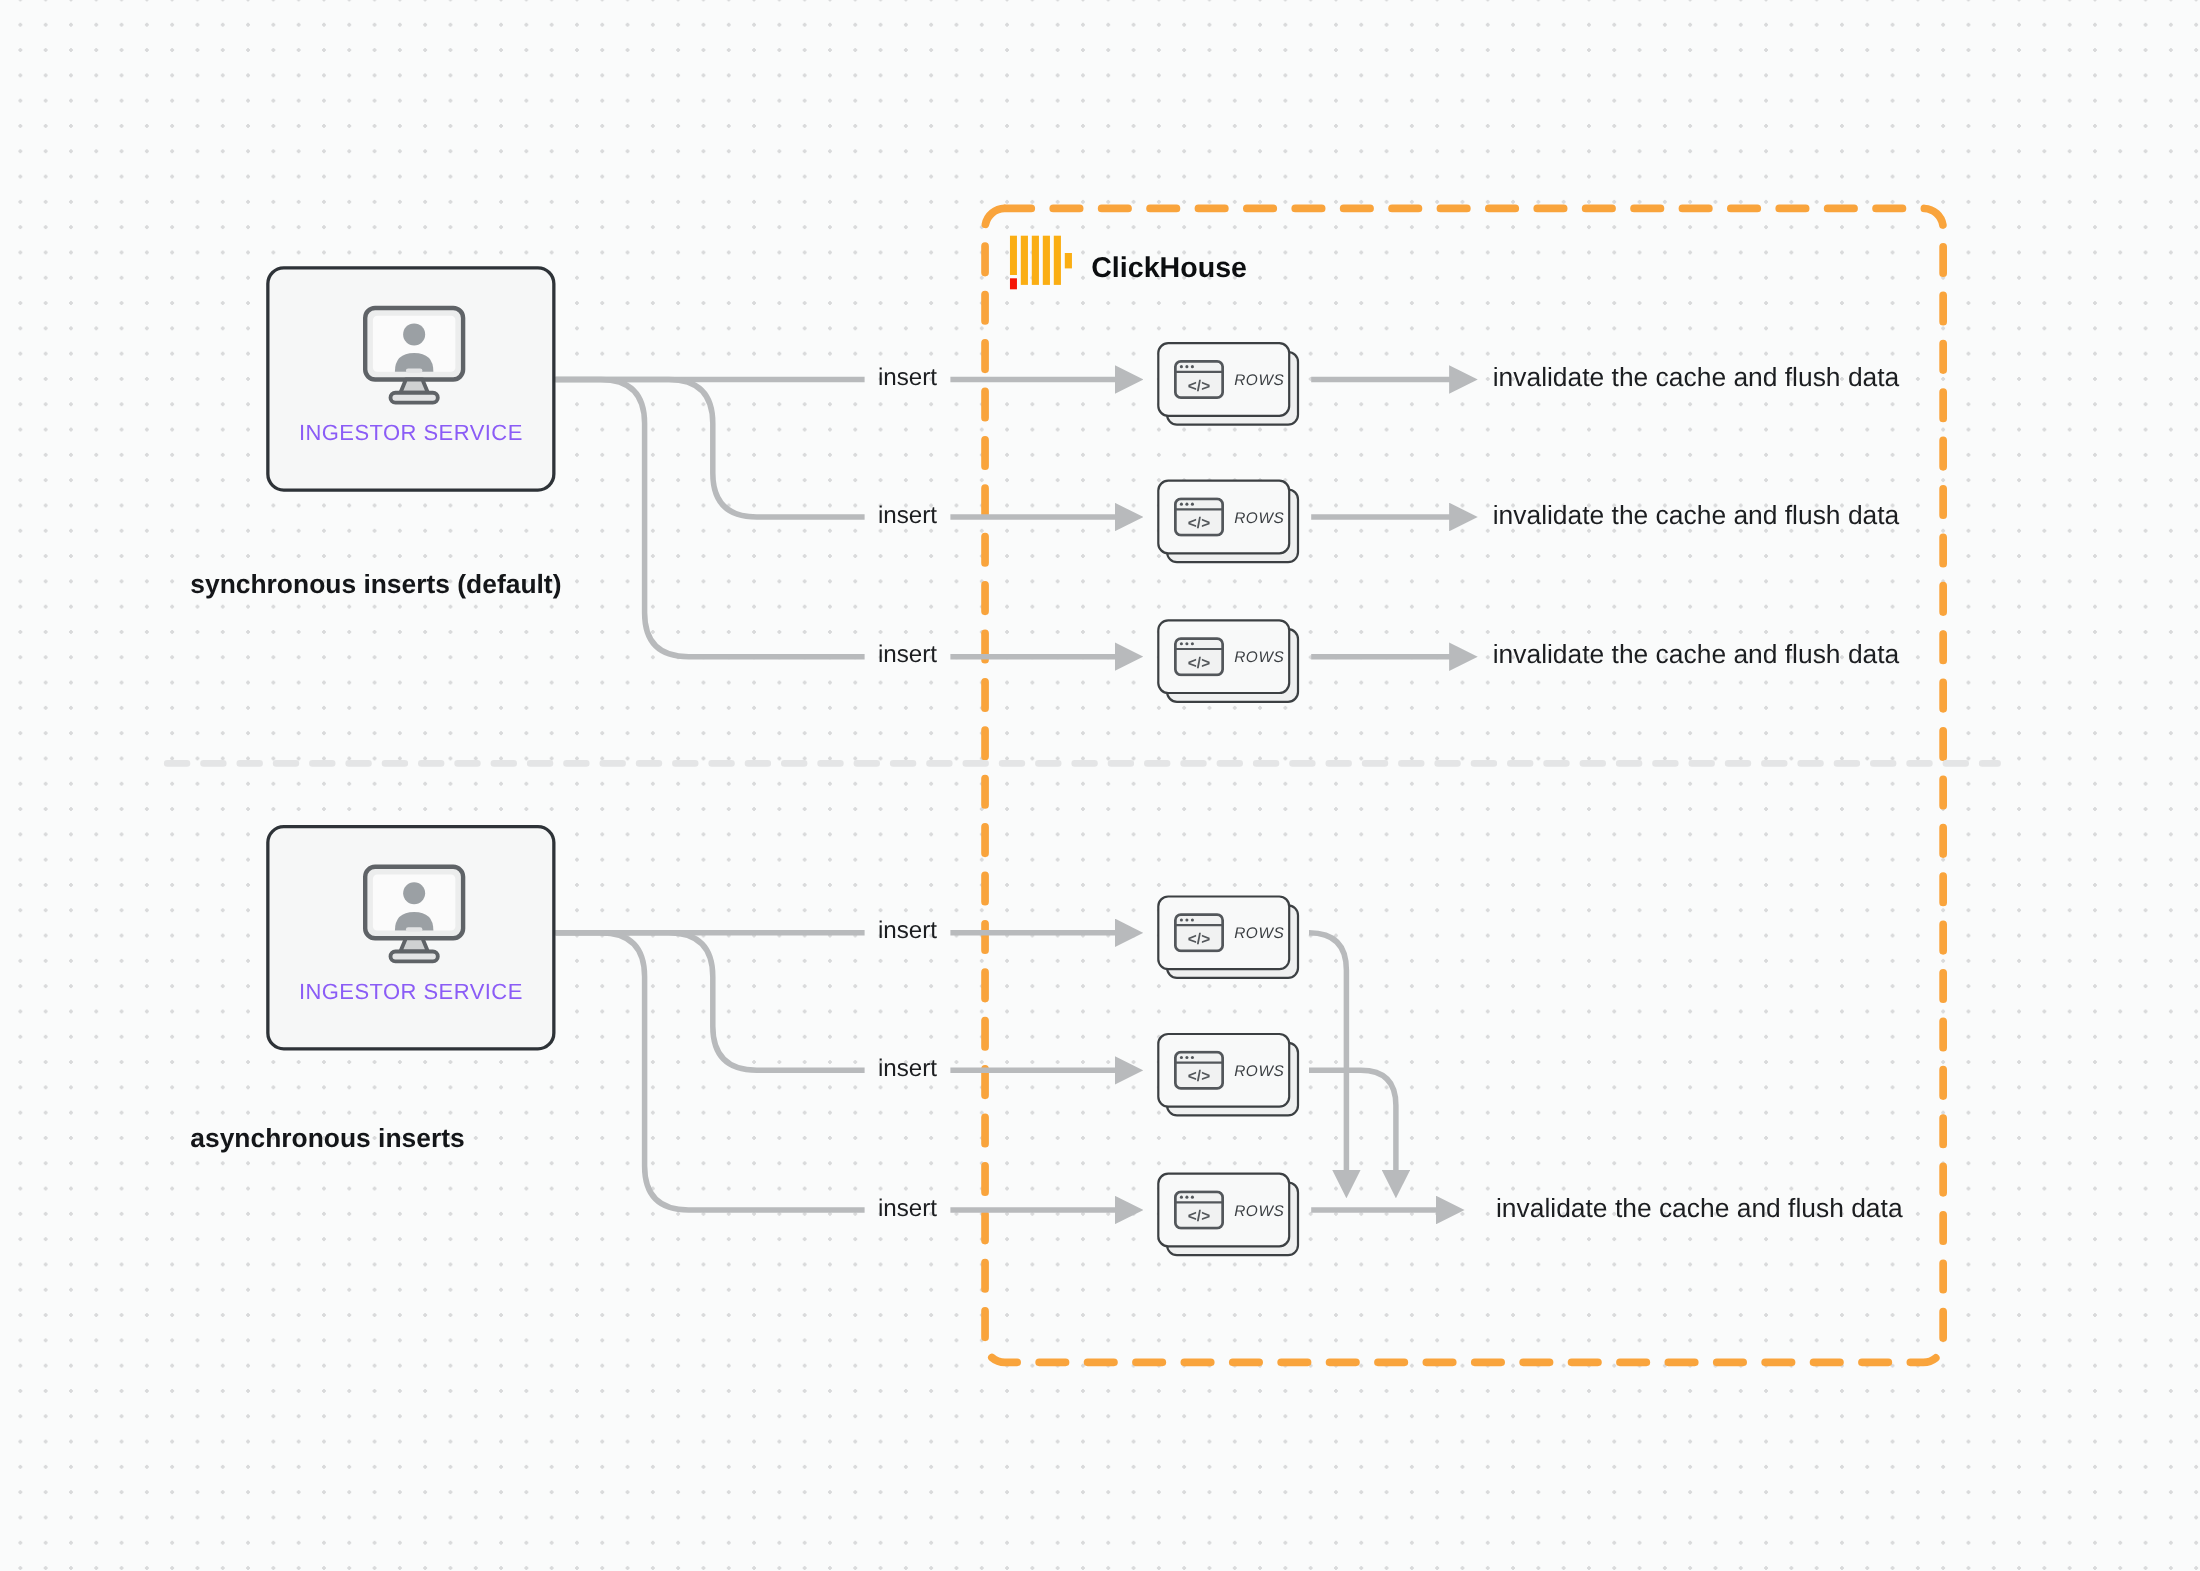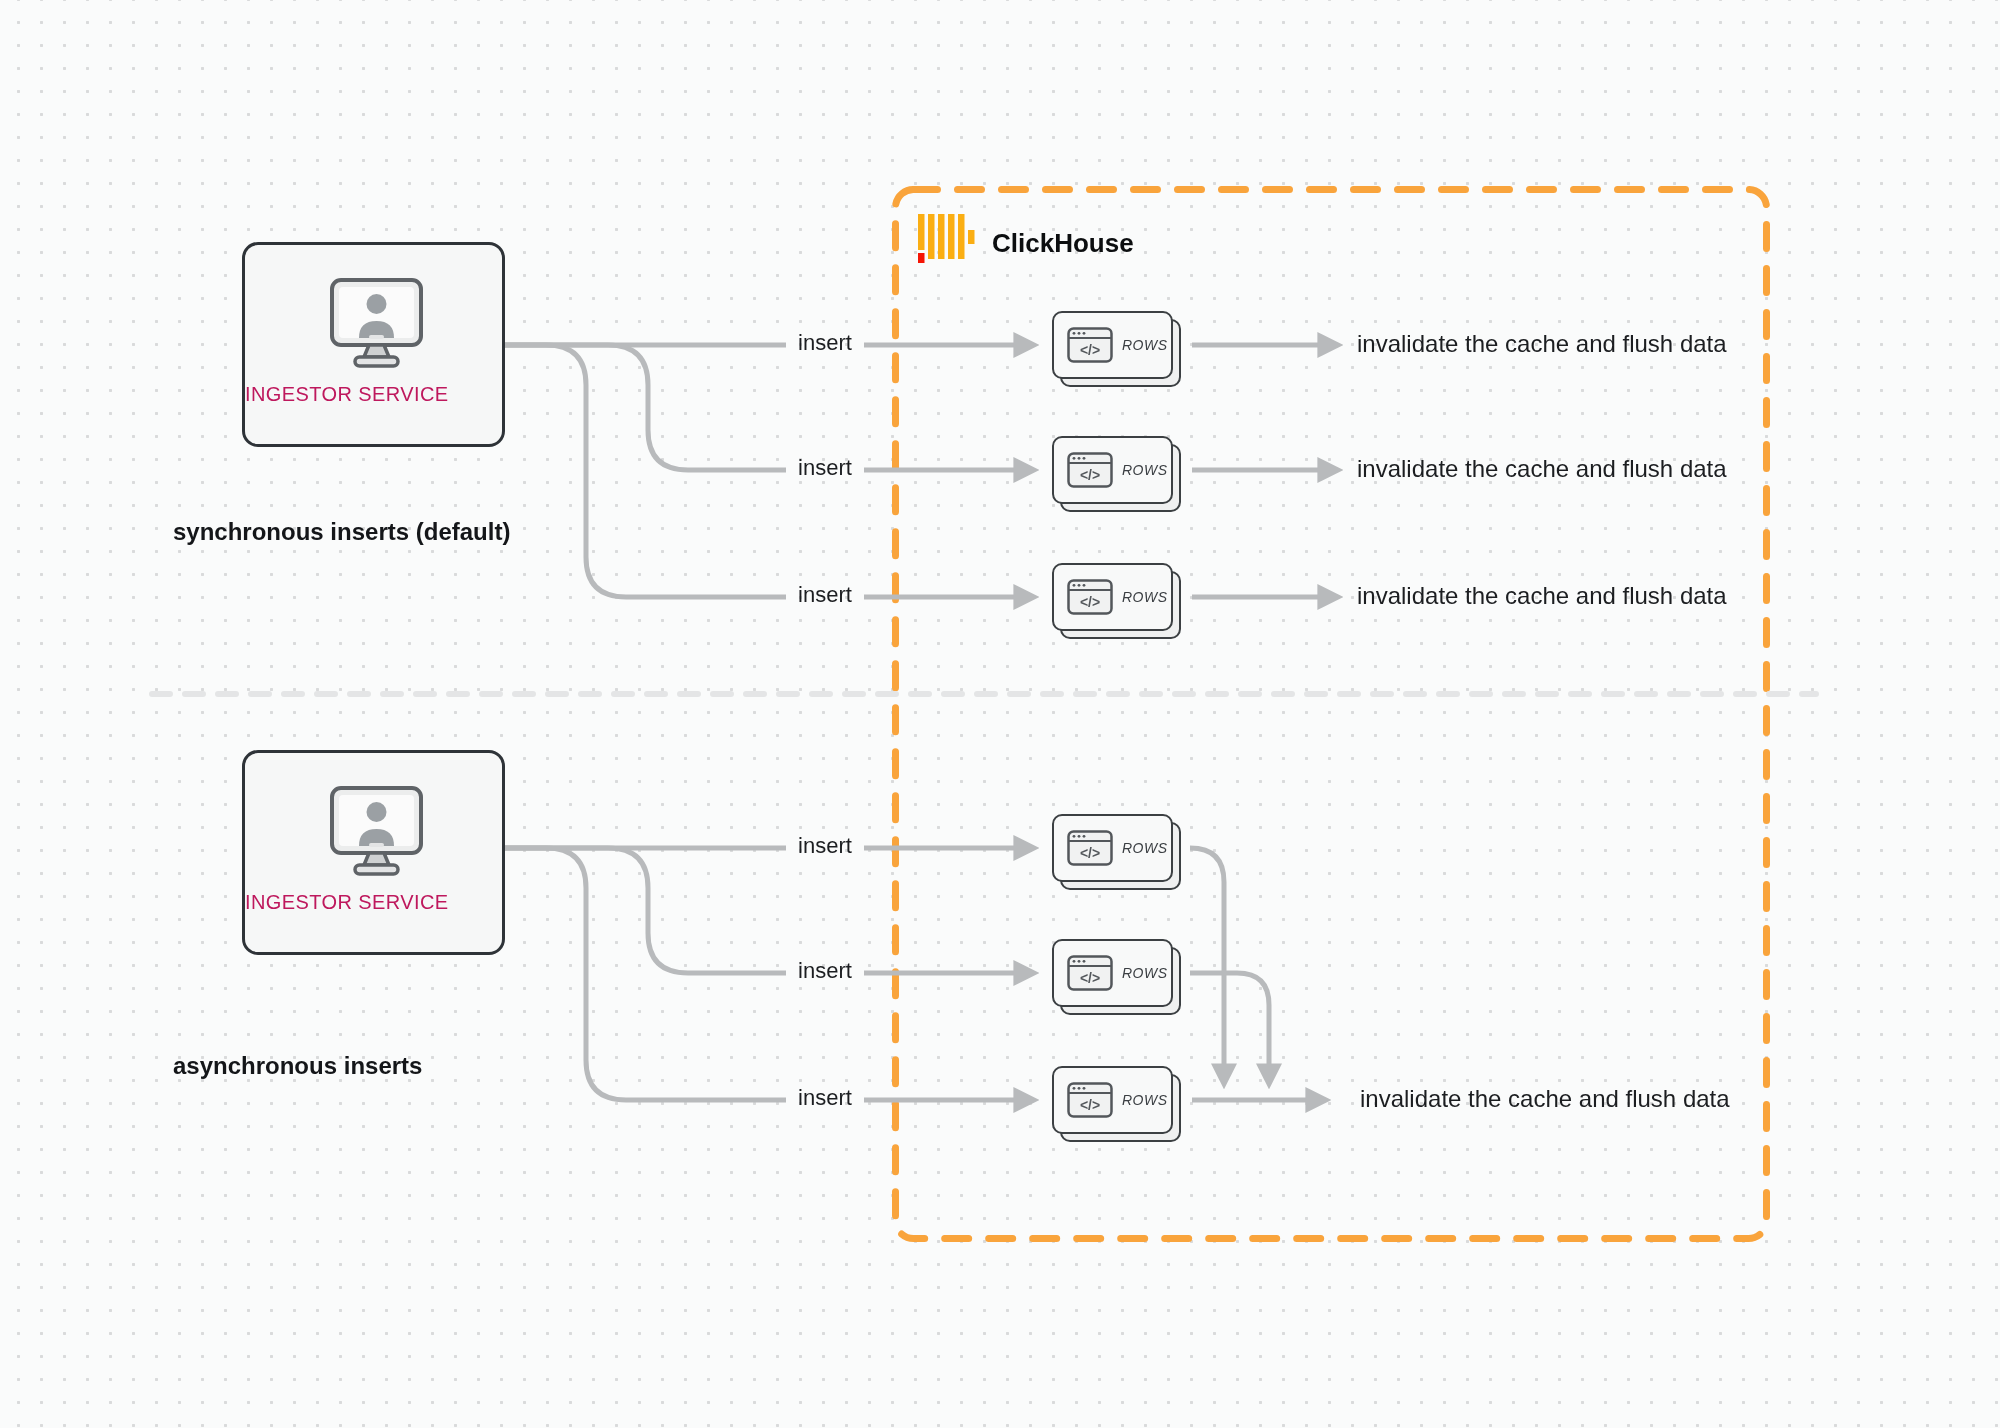--- a/index.html
+++ b/index.html
@@ -19,21 +19,21 @@
 
   
   .service-box{
     position:absolute;width:263px;height:205px;
     background:#f6f7f7;border:3.5px solid #2e3338;border-radius:16px;
     box-sizing:border-box;
   }
   .service-box .monitor{position:absolute;left:83px;top:32px;}
   .service-label{
     position:absolute;left:0;top:138px;width:100%;
-    font-size:20px;color:#be185d;letter-spacing:.4px;
+    text-align:center;font-size:20px;color:#8b5cf6;letter-spacing:.4px;
   }
 
   .caption{
     position:absolute;width:400px;
     font-size:24px;font-weight:bold;color:#141619;
   }
 
   
   .insert-label{
     position:absolute;width:100px;text-align:center;
@@ -190,21 +190,21 @@
       <rect x="4" y="3" width="89" height="65" rx="9" fill="#eceded" stroke="#5f6367" stroke-width="4"></rect>
       <rect x="11" y="10" width="75" height="51" rx="4" fill="#fbfbfb"></rect>
       <circle cx="48.5" cy="27" r="10" fill="#9ba0a4"></circle>
       <path d="M31 61 Q31 44 48.5 44 Q66 44 66 61 Z" fill="#9ba0a4"></path>
       <rect x="41" y="58" width="15" height="4" rx="2" fill="#e3e4e5"></rect>
       <path d="M41 68 h15 l5 12 h-25 z" fill="#cfd1d2" stroke="#5f6367" stroke-width="3.5" stroke-linejoin="round"></path>
       <rect x="27" y="80" width="43" height="9" rx="4.5" fill="#e3e4e5" stroke="#5f6367" stroke-width="3.5"></rect>
     </svg>
     <div class="service-label">INGESTOR SERVICE</div>
   </div>
-  <div class="caption" style="left:173px;top:1052px;">asynchronous inserts</div>
+  <div class="caption" style="left:173px;top:1022px;">asynchronous inserts</div>
 
   <span class="insert-label" style="left:775px;top:833px;">insert</span>
   <span class="insert-label" style="left:775px;top:958px;">insert</span>
   <span class="insert-label" style="left:775px;top:1085px;">insert</span>
 
   <div class="rows-card" style="left:1052px;top:814px;">
     <div class="back"></div>
     <div class="front">
       <svg width="46" height="36" viewBox="0 0 46 36">
         <rect x="1.5" y="1.5" width="43" height="33" rx="5" fill="#f1f2f2" stroke="#53575b" stroke-width="2.5"></rect>

